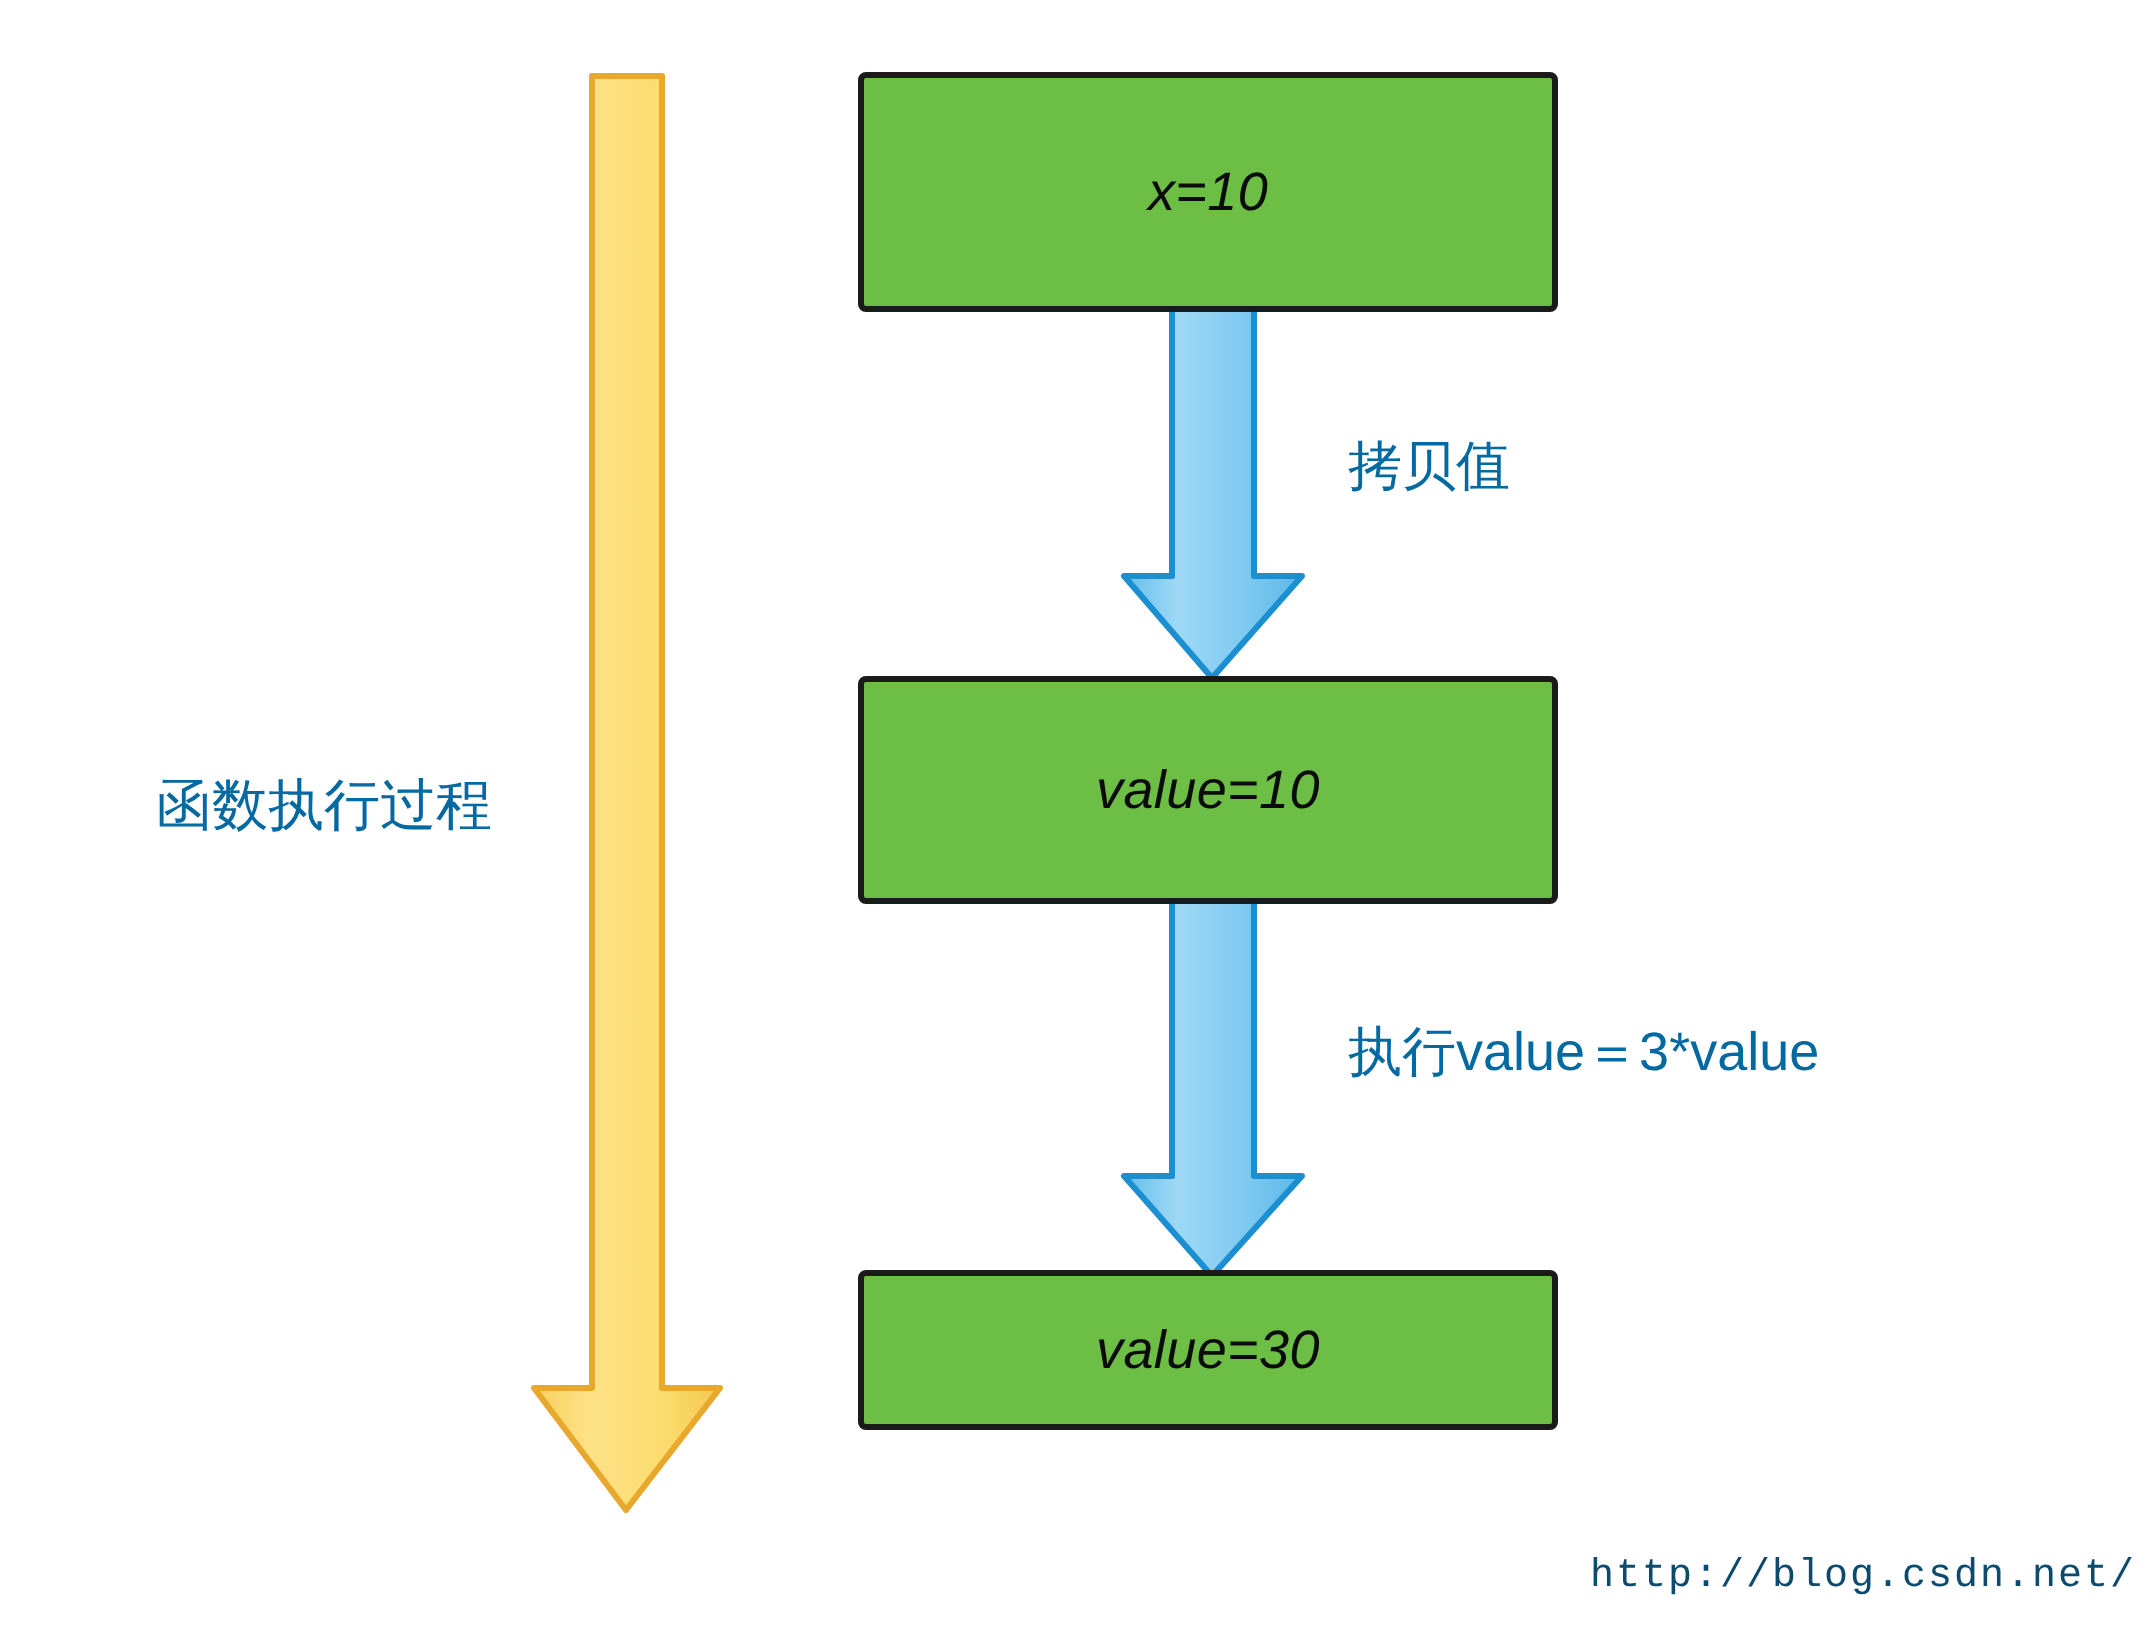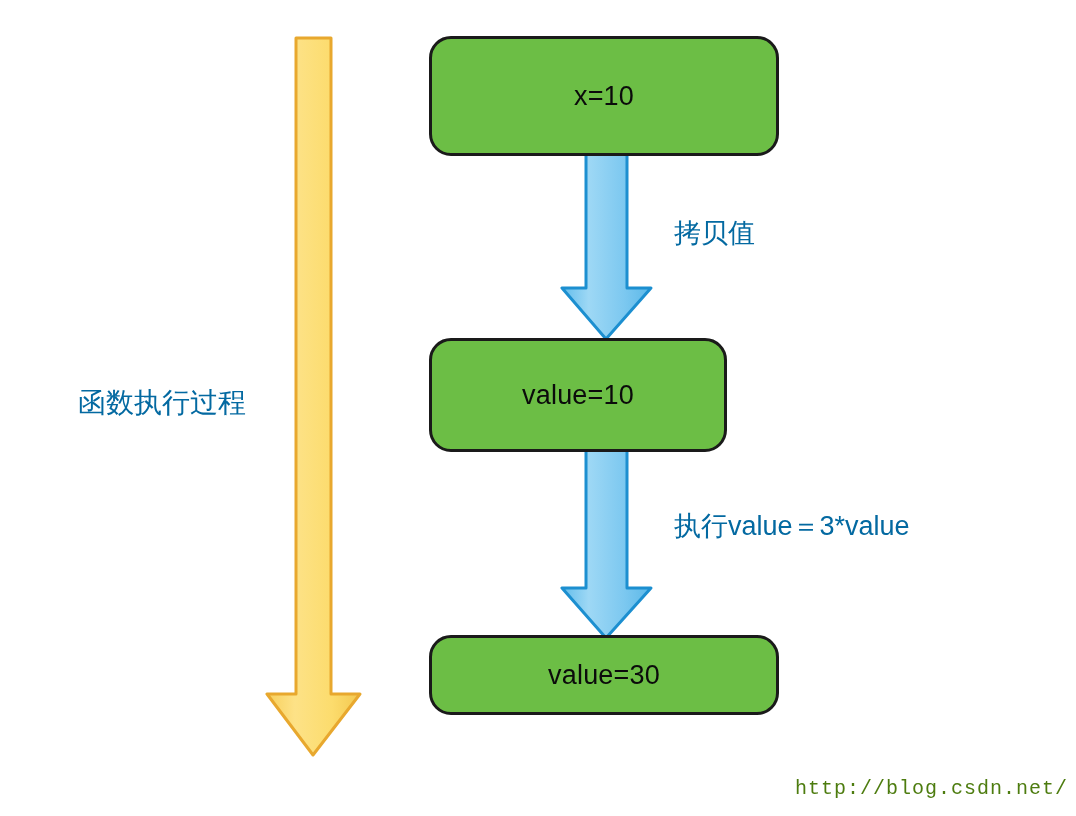--- a/index.html
+++ b/index.html
@@ -17,36 +17,37 @@
     background: #ffffff;
     overflow: hidden;
   }
 
   
   .node-box {
     position: absolute;
     box-sizing: border-box;
     background: #6cbe45;
     border: 3px solid #1a1a1a;
-    border-radius: 22px;
+    border-radius: 4px;
     display: flex;
     align-items: center;
     justify-content: center;
     z-index: 3;
+    font-style: italic;
   }
   .node-label {
     font-size: 27px;
     color: #0b0b0b;
     line-height: 1;
     letter-spacing: 0.2px;
     white-space: nowrap;
   }
 
   #node-1 { left: 429px; top:  36px; width: 350px; height: 120px; }
-  #node-2 { left: 429px; top: 338px; width: 298px; height: 114px; }
+  #node-2 { left: 429px; top: 338px; width: 350px; height: 114px; }
   #node-3 { left: 429px; top: 635px; width: 350px; height: 80px; }
 
   
   #arrow-layer {
     position: absolute;
     left: 0;
     top: 0;
     width: 1076px;
     height: 816px;
     z-index: 2;
@@ -75,21 +76,21 @@
     top: 512px;
   }
 
   
   #watermark {
     position: absolute;
     right: 8px;
     bottom: 16px;
     font-family: "Liberation Mono", "DejaVu Sans Mono", monospace;
     font-size: 20px;
-    color: #4d7c0f;
+    color: #0c4a6e;
     letter-spacing: 1px;
     z-index: 5;
     user-select: none;
   }
 </style>
 </head>
 <body>
 
 <div id="canvas">
 

